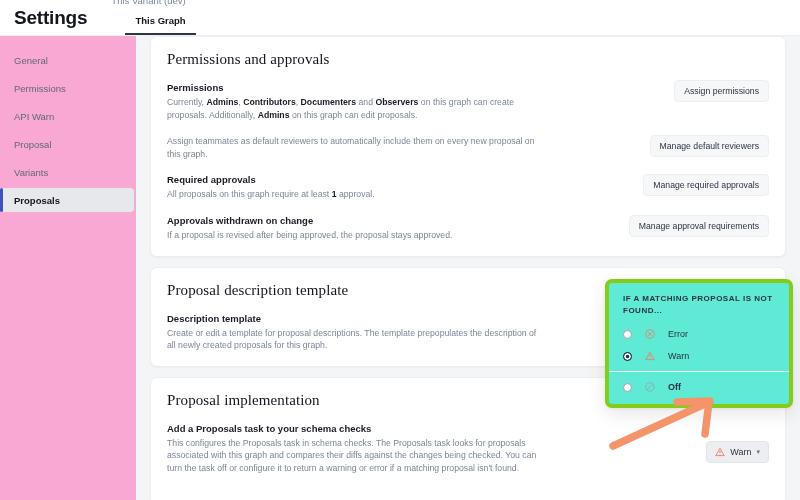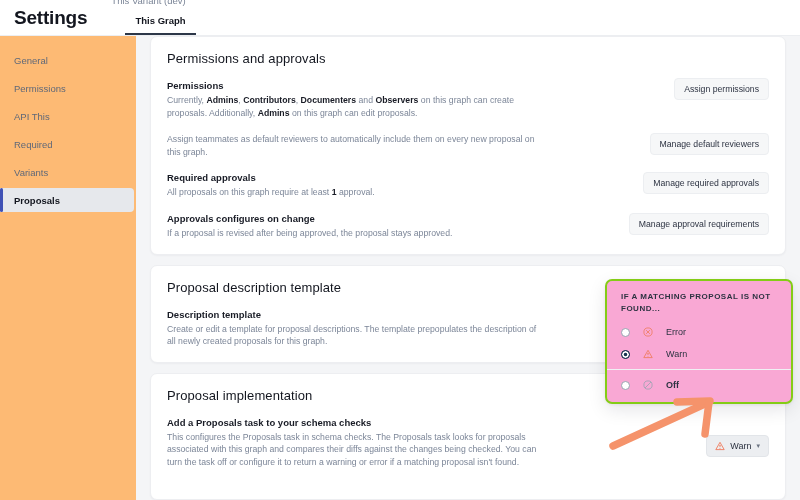--- a/index.html
+++ b/index.html
@@ -30,21 +30,21 @@
     padding: 0 10px 7px 10px;
     border-bottom: 2px solid transparent;
     white-space: nowrap; cursor: pointer;
   }
   .tab.active { color: #13161f; font-weight: 600; border-bottom-color: #2d3748; }
 
   
   .sidebar {
     position: absolute; top: 36px; left: 0;
     width: 136px; height: 464px;
-    background: #fdba74;
+    background: #f9a8d4;
     padding-top: 8px;
   }
   .side-item {
     position: relative;
     height: 24px; display: flex; align-items: center;
     font-size: 9.5px; color: #5f6878;
     padding-left: 14px; margin: 4px 2px 4px 0;
     border-radius: 0 4px 4px 0; cursor: pointer;
   }
   .side-item.active {
@@ -64,22 +64,22 @@
   .card {
     position: relative;
     background: #ffffff;
     border-radius: 7px;
     border: 1px solid #edeef1;
     box-shadow: 0 1px 2px rgba(16,24,40,0.04);
     margin-bottom: 10px;
     padding: 14px 16px 14px 16px;
   }
   .card-title {
-    font-size: 13px; font-weight: 500; color: #13161f;
-    margin-bottom: 14px; letter-spacing: 0.1px;
+    font-size: 15px; font-weight: 500; color: #13161f;
+    margin-bottom: 14px; letter-spacing: 0.1px; font-family: Liberation Serif, serif;
   }
   .row { position: relative; padding-right: 150px; margin-bottom: 14px; }
   .row:last-child { margin-bottom: 0; }
   .row-head { font-size: 9.5px; font-weight: 700; color: #191c26; margin-bottom: 3px; }
   .row-desc { font-size: 8.7px; line-height: 1.45; color: #7c8698; max-width: 375px; }
   .row-desc b { color: #191c26; font-weight: 700; }
   .row-btn {
     position: absolute; right: 0; top: -2px;
     background: #f6f7f8;
     border: 1px solid #eceef1;
@@ -102,22 +102,22 @@
     font-size: 9px; color: #2d3342;
     padding: 5px 8px; cursor: pointer;
     font-family: inherit;
   }
   .warn-btn .chev { font-size: 7px; color: #6b7382; }
 
   
   .dropdown {
     position: absolute; left: 605px; top: 279px;
     width: 188px;
-    background: #f9a8d4;
-    border: 2px solid #84cc16;
+    background: #5eead4;
+    border: 4px solid #84cc16;
     border-radius: 7px;
     box-shadow: 0 6px 18px rgba(16,24,40,0.10), 0 1px 3px rgba(16,24,40,0.06);
     padding: 10px 0 6px 0;
     z-index: 30;
   }
   .dd-head {
     font-size: 8px; font-weight: 700; letter-spacing: 0.5px;
     color: #2d3342; padding: 0 14px; line-height: 1.5;
     margin-bottom: 6px;
   }
@@ -151,22 +151,22 @@
     <div class="header-title">Settings</div>
     <div class="tabs">
       <div class="tab">This Variant (dev)</div>
       <div class="tab active">This Graph</div>
     </div>
   </div>
 
   <div class="sidebar">
     <div class="side-item">General</div>
     <div class="side-item">Permissions</div>
-    <div class="side-item">API This</div>
-    <div class="side-item">Required</div>
+    <div class="side-item">API Warn</div>
+    <div class="side-item">Proposal</div>
     <div class="side-item">Variants</div>
     <div class="side-item active">Proposals</div>
   </div>
 
   <div class="main">
 
     <div class="card">
       <div class="card-title">Permissions and approvals</div>
 
       <div class="row r1">
@@ -180,21 +180,21 @@
         <button class="row-btn">Manage default reviewers</button>
       </div>
 
       <div class="row r3">
         <div class="row-head">Required approvals</div>
         <div class="row-desc">All proposals on this graph require at least <b>1</b> approval.</div>
         <button class="row-btn">Manage required approvals</button>
       </div>
 
       <div class="row r4">
-        <div class="row-head">Approvals configures on change</div>
+        <div class="row-head">Approvals withdrawn on change</div>
         <div class="row-desc">If a proposal is revised after being approved, the proposal stays approved.</div>
         <button class="row-btn">Manage approval requirements</button>
       </div>
     </div>
 
     <div class="card">
       <div class="card-title">Proposal description template</div>
       <div class="row">
         <div class="row-head">Description template</div>
         <div class="row-desc">Create or edit a template for proposal descriptions. The template prepopulates the description of all newly created proposals for this graph.</div>

